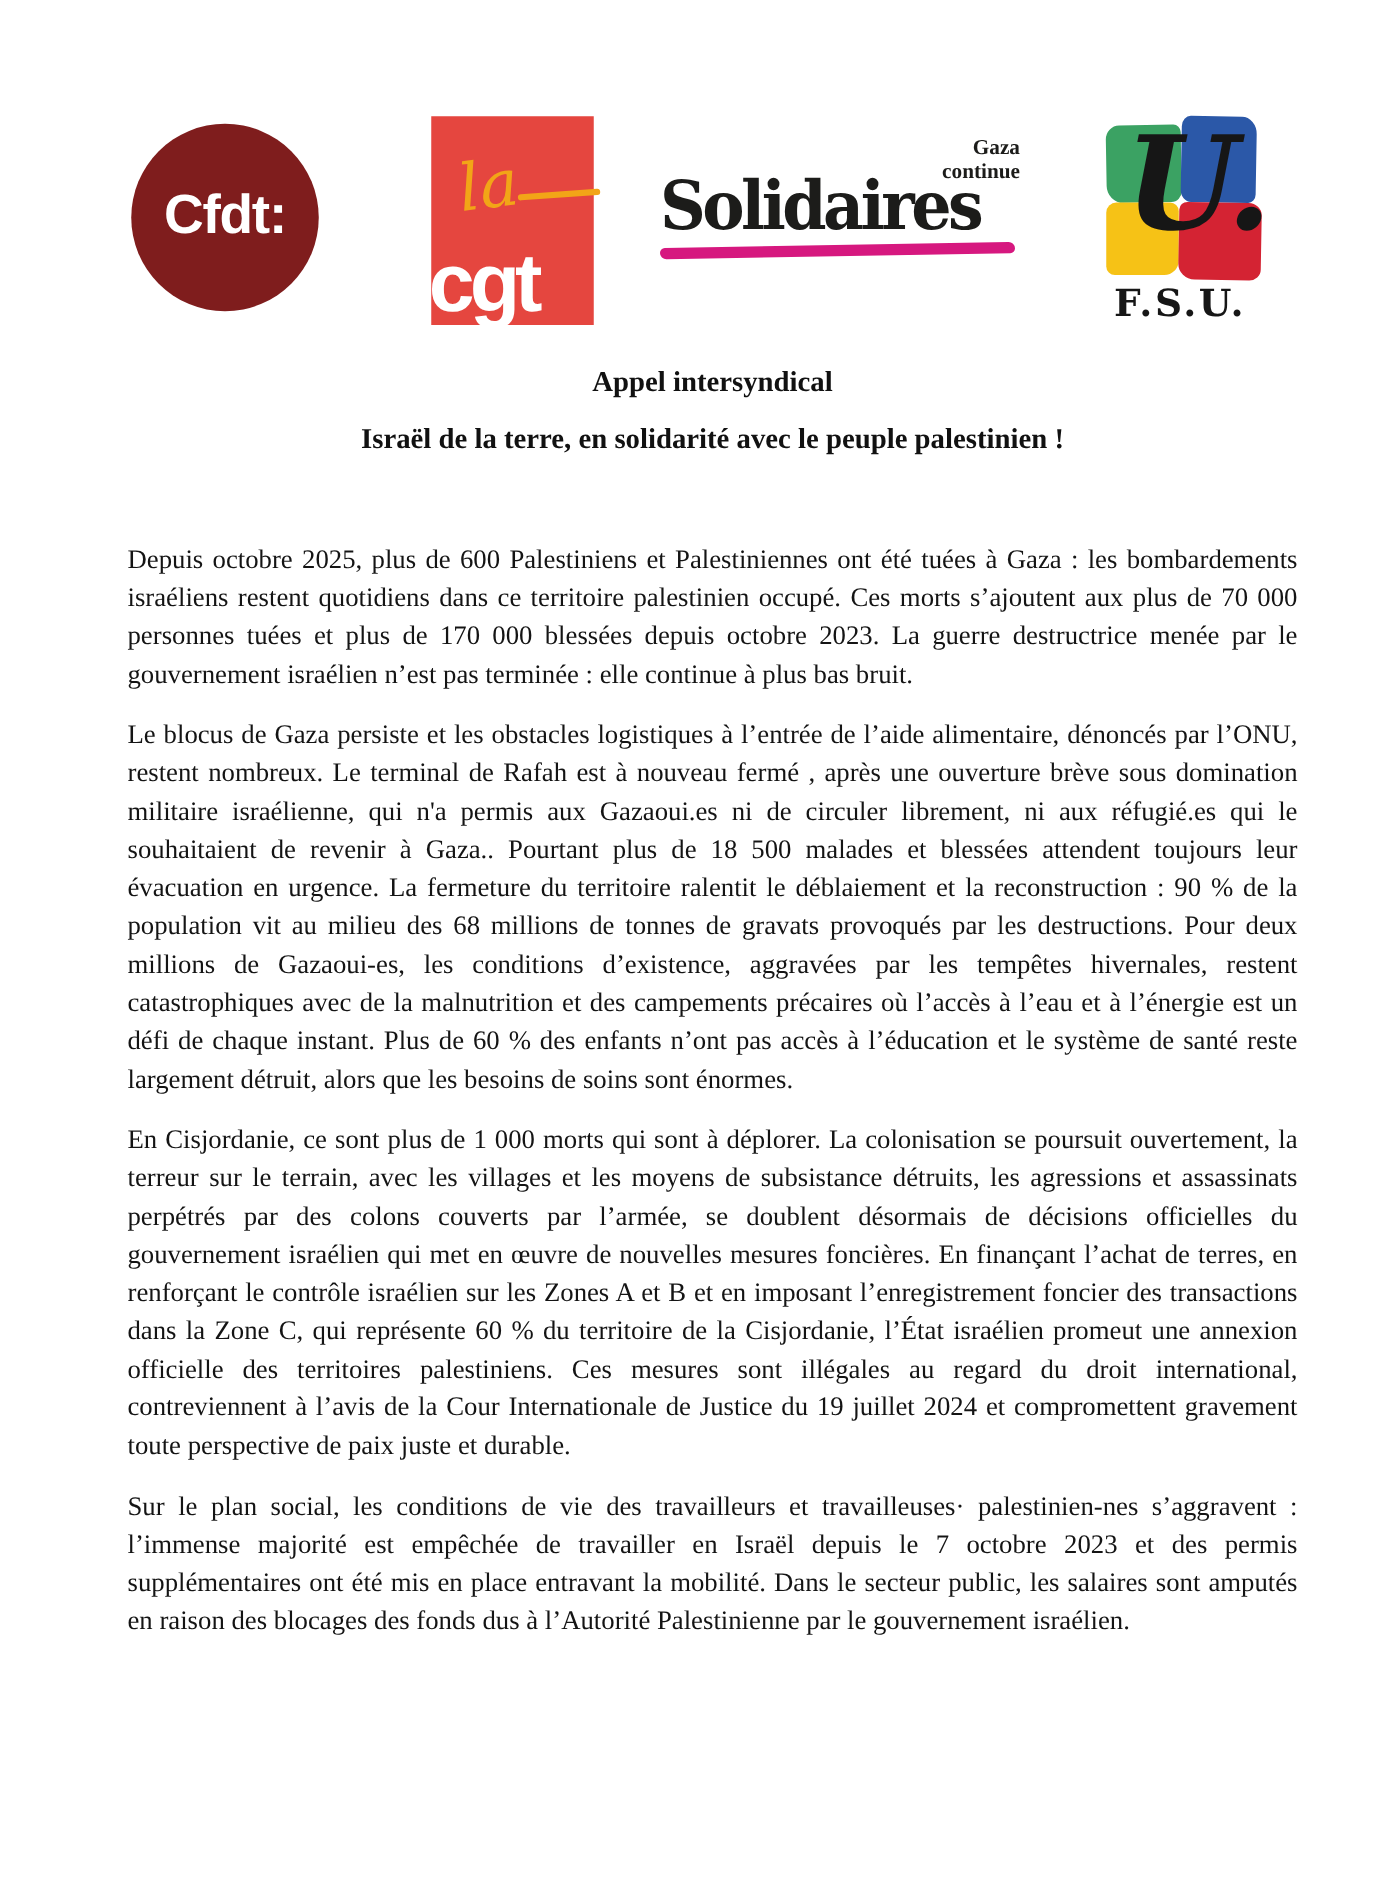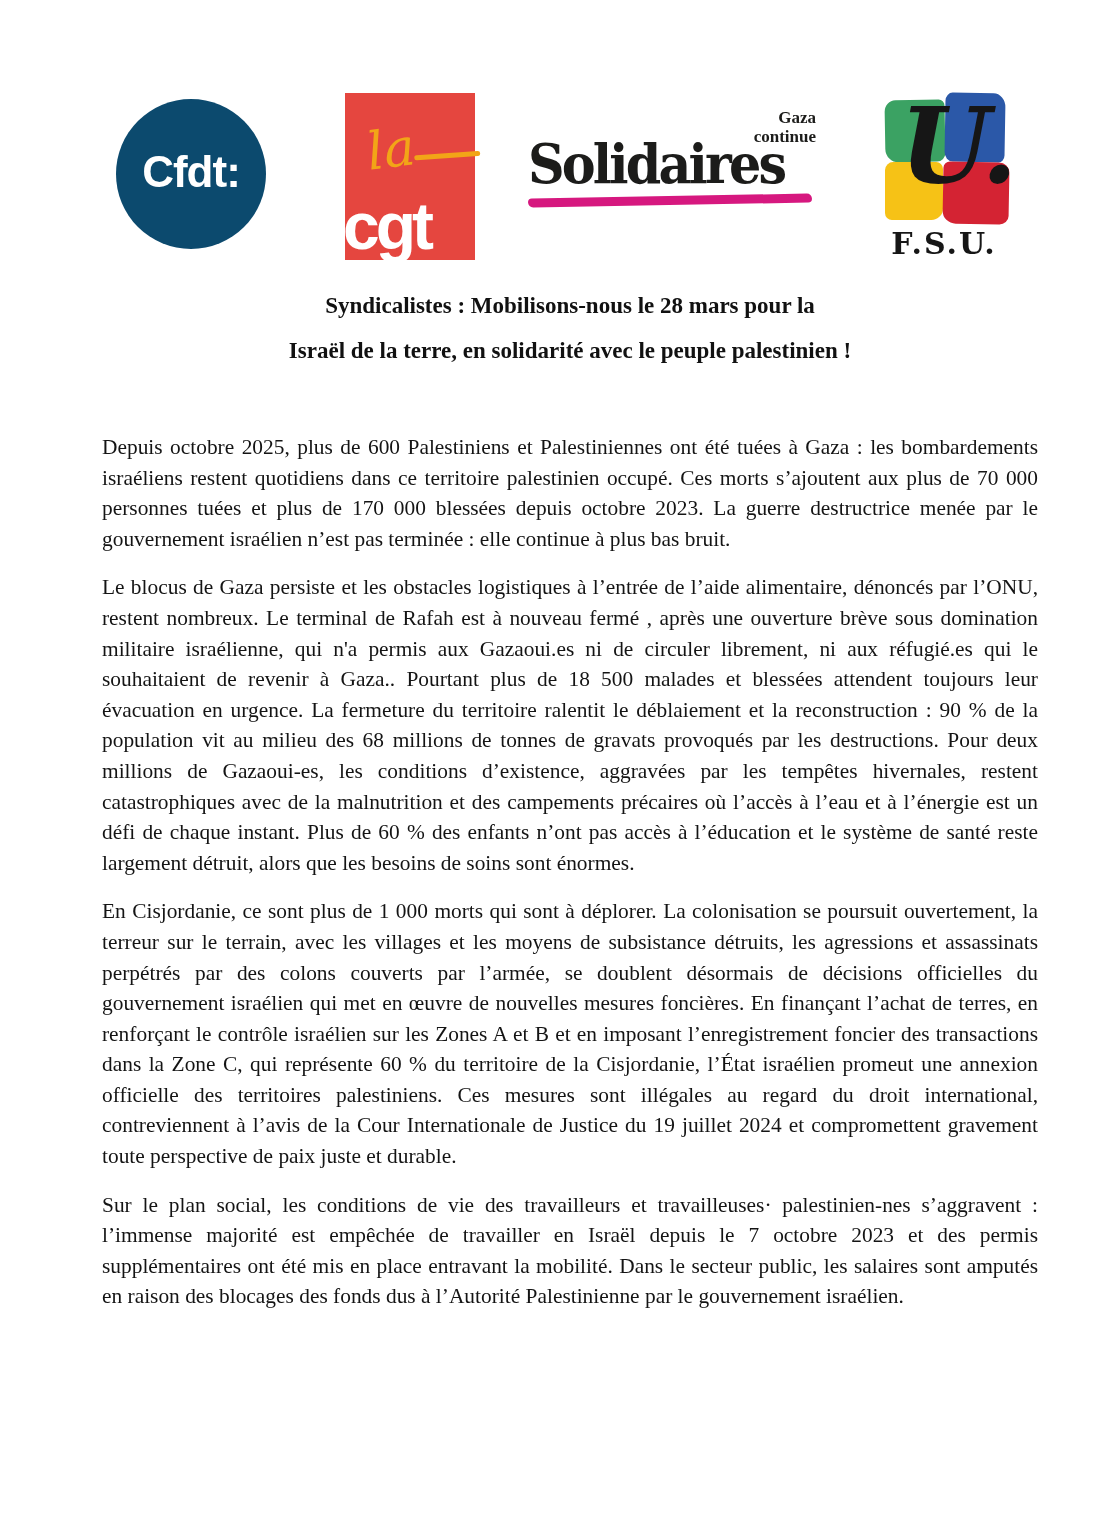--- a/index.html
+++ b/index.html
@@ -10,23 +10,23 @@
     overflow:hidden;
     font-family:"Liberation Serif", serif;
     color:#141414;
   }
 
   
   .logos { position:absolute; top:0; left:0; width:100%; height:285px; }
 
   
   .logo-cfdt {
-    position:absolute; left:116px; top:99px;
+    position:absolute; left:105px; top:99px;
     width:150px; height:150px; border-radius:50%;
-    background:#0c4a6e;
+    background:#7f1d1d;
     display:flex; align-items:center; justify-content:center;
   }
   .logo-cfdt .cfdt-text {
     font-family:"Liberation Sans", sans-serif;
     font-weight:bold; font-size:44px; color:#ffffff; letter-spacing:-1px;
     padding-bottom:4px;
   }
 
   
   .logo-cgt {
@@ -138,21 +138,21 @@
         <div class="fsu-u">U.</div>
       </div>
       <div class="fsu-label">F.S.U.</div>
     </div>
 
   </div>
 
   <div class="content">
 
     <div class="title-block">
-      <div class="title-line">Syndicalistes : Mobilisons-nous le 28 mars pour la</div>
+      <div class="title-line">Appel intersyndical</div>
       <div class="title-line">Israël de la terre, en solidarité avec le peuple palestinien !</div>
     </div>
 
     <div class="paragraphs">
       <p>Depuis octobre 2025, plus de 600 Palestiniens et Palestiniennes ont été tuées à Gaza : les bombardements israéliens restent quotidiens dans ce territoire palestinien occupé. Ces morts s’ajoutent aux plus de 70 000 personnes tuées et plus de 170 000 blessées depuis octobre 2023. La guerre destructrice menée par le gouvernement israélien n’est pas terminée : elle continue à plus bas bruit.</p>
       <p>Le blocus de Gaza persiste et les obstacles logistiques à l’entrée de l’aide alimentaire, dénoncés par l’ONU, restent nombreux. Le terminal de Rafah est à nouveau fermé , après une ouverture brève sous domination militaire israélienne, qui n'a permis aux Gazaoui.es ni de circuler librement, ni aux réfugié.es qui le souhaitaient de revenir à Gaza.. Pourtant plus de 18 500 malades et blessées attendent toujours leur évacuation en urgence.  La fermeture du territoire ralentit le déblaiement et la reconstruction : 90 % de la population vit au milieu des 68 millions de tonnes de gravats provoqués par les destructions. Pour deux millions de Gazaoui-es, les conditions d’existence, aggravées par les tempêtes hivernales, restent catastrophiques avec de la malnutrition et des campements précaires où l’accès à l’eau et à l’énergie est un défi de chaque instant. Plus de 60 % des enfants n’ont pas accès à l’éducation et le système de santé reste largement détruit, alors que les besoins de soins sont énormes.</p>
       <p>En Cisjordanie, ce sont plus de 1 000 morts qui sont à déplorer. La colonisation se poursuit ouvertement, la terreur sur le terrain, avec les villages et les moyens de subsistance détruits, les agressions et assassinats perpétrés par des colons couverts par l’armée, se doublent désormais de décisions officielles du gouvernement israélien qui met en œuvre de nouvelles mesures foncières. En finançant l’achat de terres, en renforçant le contrôle israélien sur les Zones A et B et en imposant l’enregistrement foncier des transactions dans la Zone C, qui représente 60 % du territoire de la Cisjordanie, l’État israélien promeut une annexion officielle des territoires palestiniens.  Ces mesures sont illégales au regard du droit international, contreviennent à l’avis de la Cour Internationale de Justice du 19 juillet 2024 et compromettent gravement toute perspective de paix juste et durable.</p>
       <p>Sur le plan social, les conditions de vie des travailleurs et travailleuses· palestinien-nes s’aggravent : l’immense majorité est empêchée de travailler en Israël depuis le 7 octobre 2023 et des permis supplémentaires ont été mis en place entravant la mobilité. Dans le secteur public, les salaires sont amputés en raison des blocages des fonds dus à l’Autorité Palestinienne par le gouvernement israélien.</p>
     </div>
 

